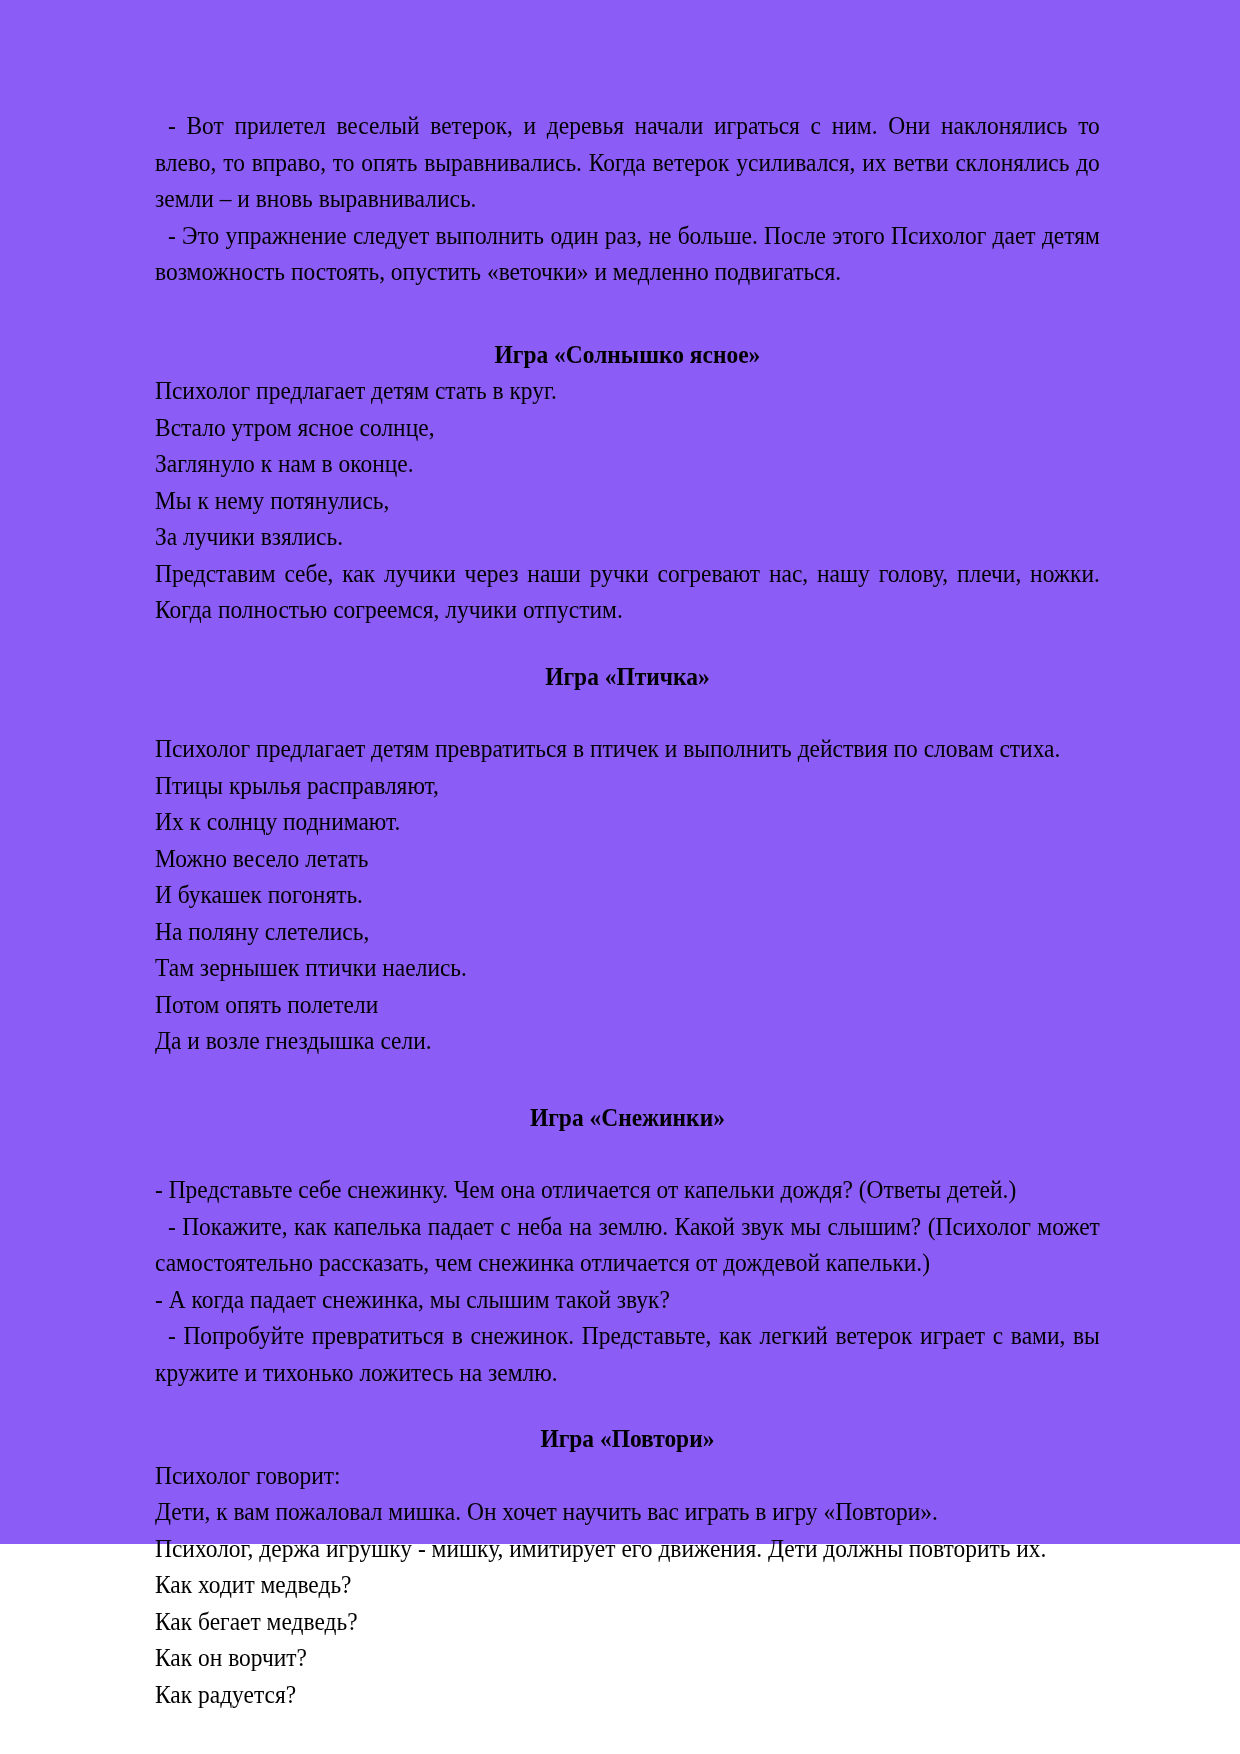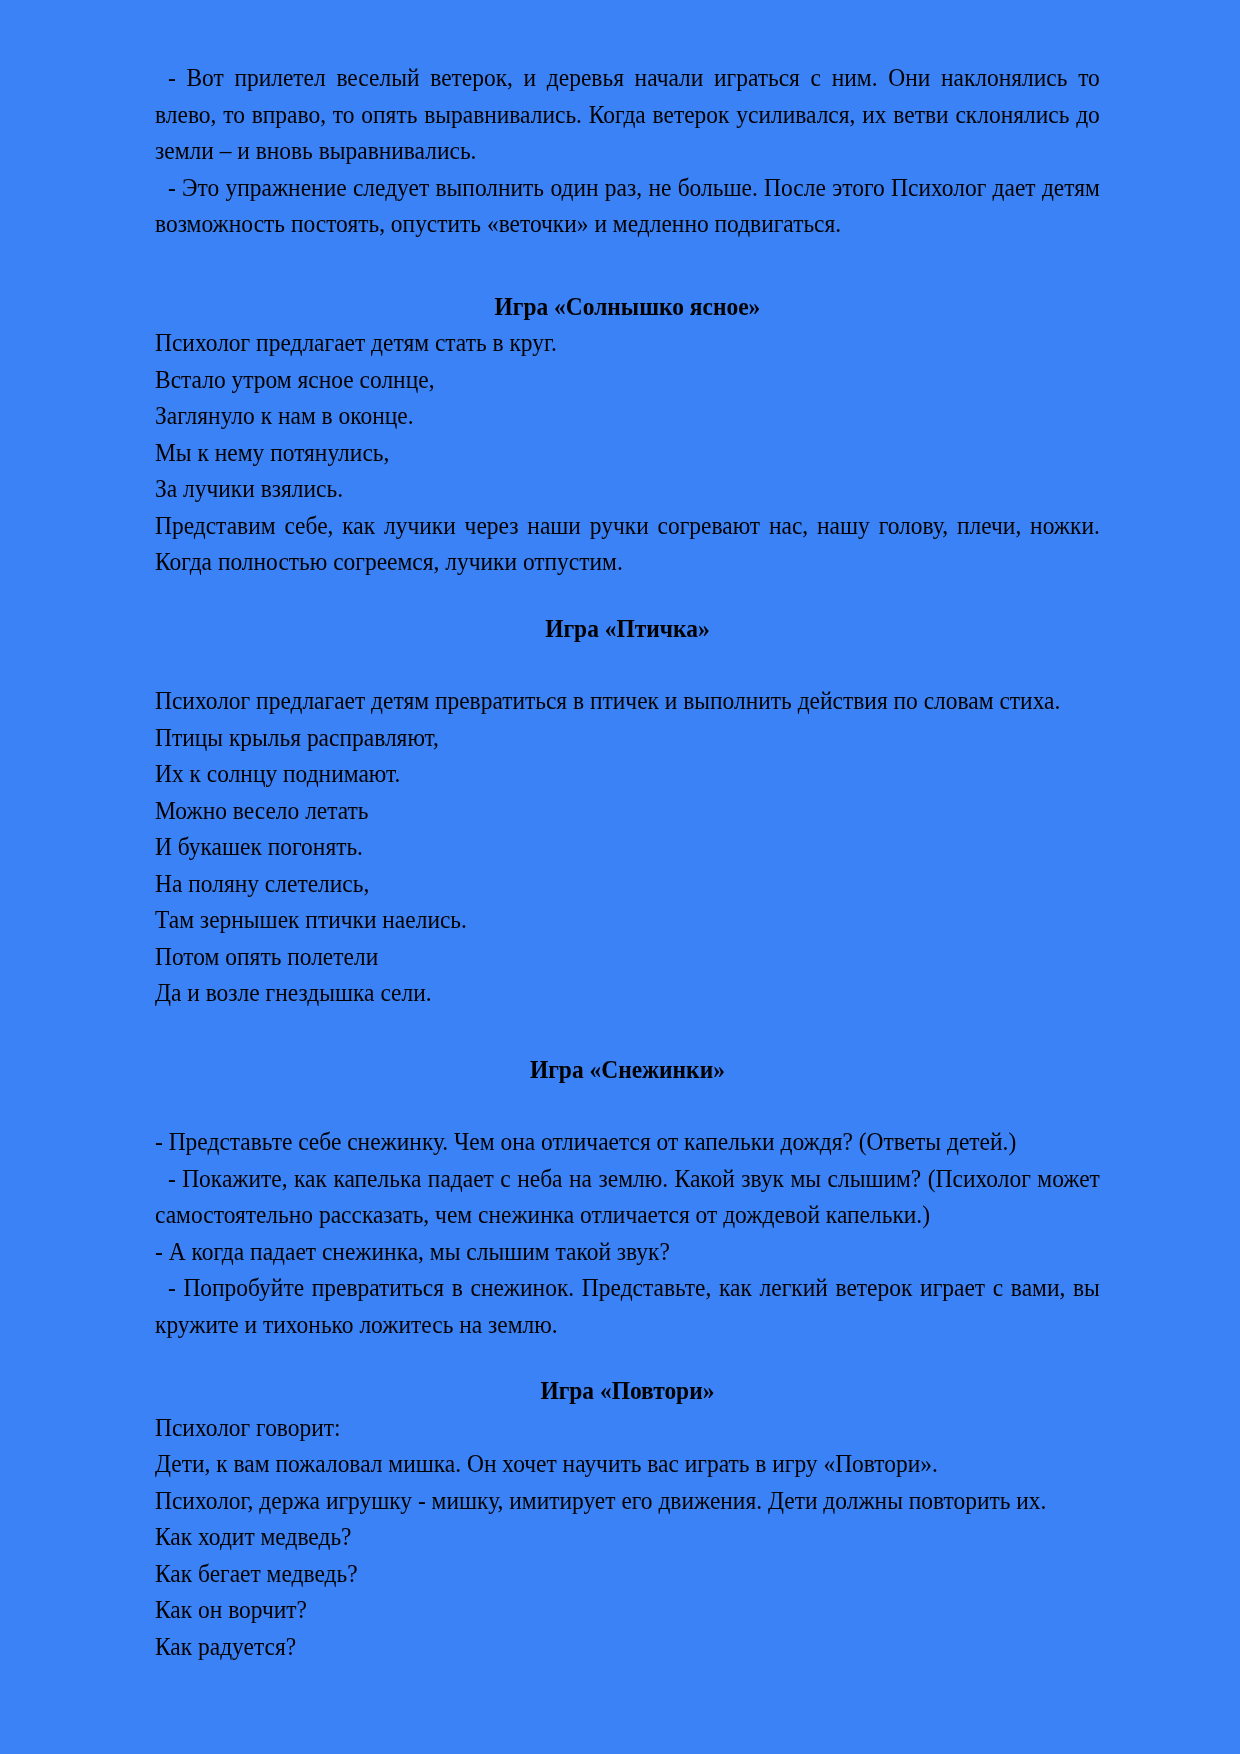--- a/index.html
+++ b/index.html
@@ -11,24 +11,24 @@
   body {
     width: 1240px;
     height: 1754px;
     font-family: "Liberation Serif", "DejaVu Serif", serif;
     color: #000000;
     -webkit-font-smoothing: none;
   }
   .page {
     position: relative;
     width: 1240px;
-    height: 1754px;
+    height: 1544px;
     box-sizing: border-box;
-    padding: 60px 140px 60px 155px;
-    background: #3b82f6;
+    padding: 108px 140px 60px 155px;
+    background: #8b5cf6;
   }
   .doc-body {
     width: 945px;
     font-size: 25.5px;
     line-height: 36.5px;
     letter-spacing: 0px;
     font-stretch: condensed;
     transform: scaleX(0.92);
     transform-origin: left top;
     width: 1027px;

